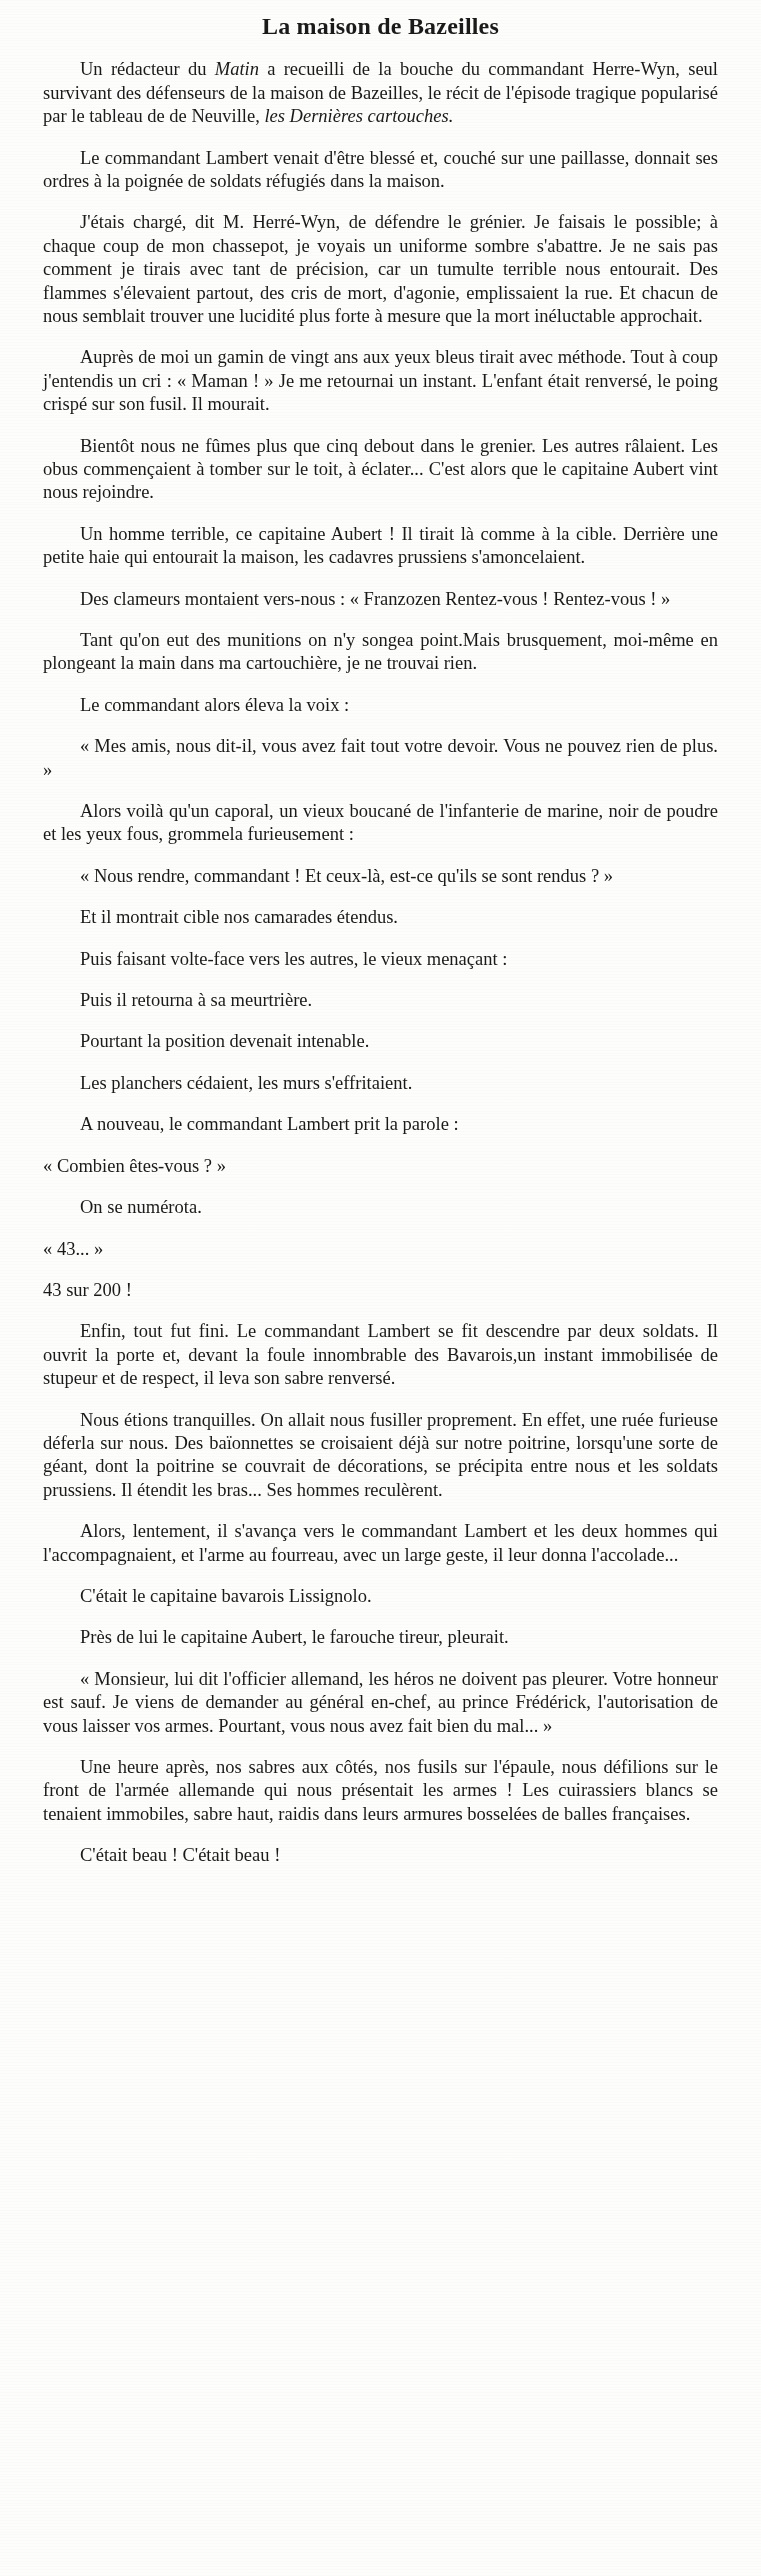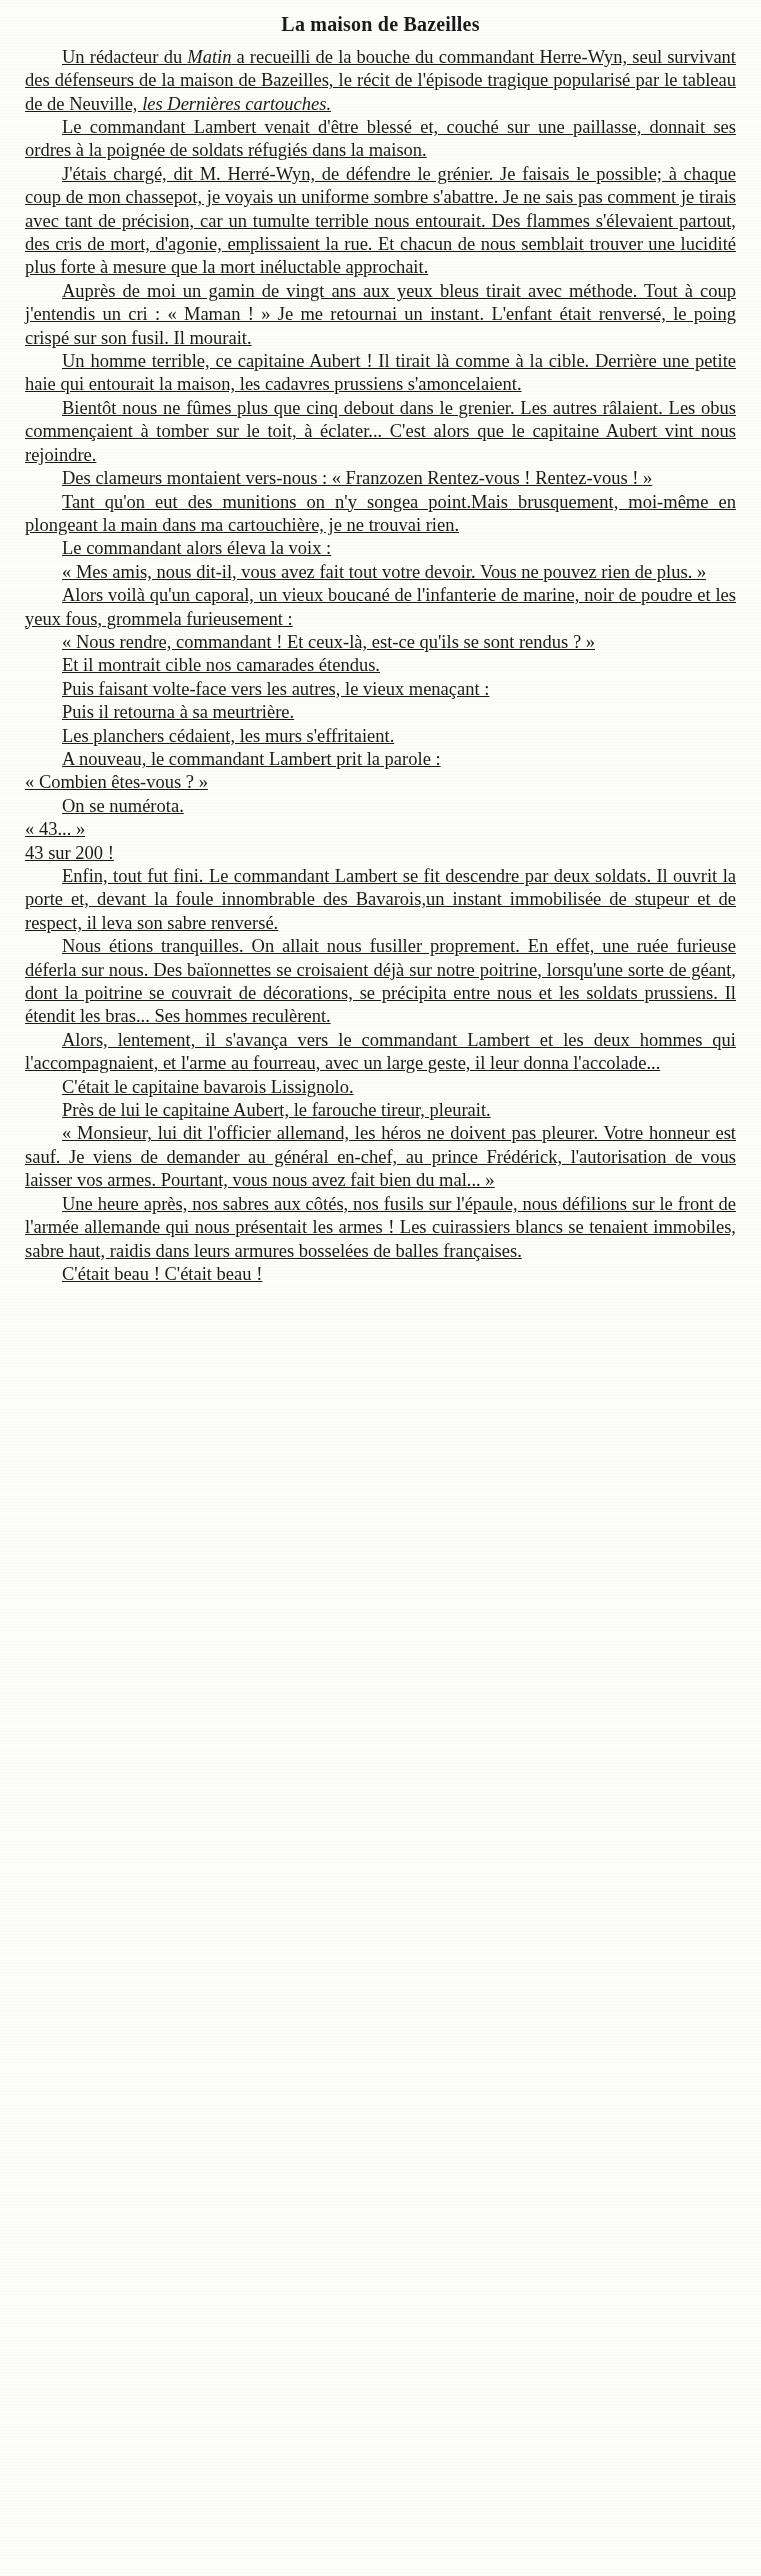--- a/index.html
+++ b/index.html
@@ -15,39 +15,38 @@
   #page {
     width: 761px;
     min-height: 2576px;
     box-sizing: border-box;
     padding: 9.5px 25px 17px 25px;
     background: #fdfdfb;
     position: relative;
   }
   .article-title {
     text-align: center;
-    font-size: 20px;
+    font-size: 24px;
     font-weight: bold;
     letter-spacing: 0.2px;
     margin: 3.8px 0 9.5px 0;
     font-family: "Liberation Serif", serif;
   }
   .body-text {
     font-size: 18.5px;
     line-height: 23.4px;
     text-align: justify;
     text-justify: inter-word;
     -webkit-hyphens: auto;
     hyphens: auto;
   }
   p {
-    margin: 0;
+    margin: 18px;
     text-indent: 2.0em;
     text-align: justify;
-    text-decoration: underline;
   }
   p.noindent {
     text-indent: 0;
   }
   .italic {
     font-style: italic;
   }
   
   .grain {
     pointer-events: none;
@@ -69,31 +68,32 @@
 
 <div id="page">
 
   <h1 class="article-title">La maison de Bazeilles</h1>
 
   <div class="body-text" id="article-body">
       <p><span>Un rédacteur du </span><span class="italic">Matin</span><span> a recueilli de la bouche du commandant Herre-Wyn, seul survivant des défenseurs de la maison de Bazeilles, le récit de l'épisode tragique popularisé par le tableau de de Neuville, </span><span class="italic">les Dernières cartouches.</span></p>
       <p><span>Le commandant Lambert venait d'être blessé et, couché sur une paillasse, donnait ses ordres à la poignée de soldats réfugiés dans la maison.</span></p>
       <p><span>J'étais chargé, dit M. Herré-Wyn, de défendre le grénier. Je faisais le possible; à chaque coup de mon chassepot, je voyais un uniforme sombre s'abattre. Je ne sais pas comment je tirais avec tant de précision, car un tumulte terrible nous entourait. Des flammes s'élevaient partout, des cris de mort, d'agonie, emplissaient la rue. Et chacun de nous semblait trouver une lucidité plus forte à mesure que la mort inéluctable approchait.</span></p>
       <p><span>Auprès de moi un gamin de vingt ans aux yeux bleus tirait avec méthode. Tout à coup j'entendis un cri : « Maman ! » Je me retournai un instant. L'enfant était renversé, le poing crispé sur son fusil. Il mourait.</span></p>
+      <p><span>Bientôt nous ne fûmes plus que cinq debout dans le grenier. Les autres râlaient. Les obus commençaient à tomber sur le toit, à éclater... C'est alors que le capitaine Aubert vint nous rejoindre.</span></p>
       <p><span>Un homme terrible, ce capitaine Aubert ! Il tirait là comme à la cible. Derrière une petite haie qui entourait la maison, les cadavres prussiens s'amoncelaient.</span></p>
-      <p><span>Bientôt nous ne fûmes plus que cinq debout dans le grenier. Les autres râlaient. Les obus commençaient à tomber sur le toit, à éclater... C'est alors que le capitaine Aubert vint nous rejoindre.</span></p>
       <p><span>Des clameurs montaient vers-nous : « Franzozen Rentez-vous ! Rentez-vous ! »</span></p>
       <p><span>Tant qu'on eut des munitions on n'y songea point.Mais brusquement, moi-même en plongeant la main dans ma cartouchière, je ne trouvai rien.</span></p>
       <p><span>Le commandant alors éleva la voix :</span></p>
       <p><span>« Mes amis, nous dit-il, vous avez fait tout votre devoir. Vous ne pouvez rien de plus. »</span></p>
       <p><span>Alors voilà qu'un caporal, un vieux boucané de l'infanterie de marine, noir de poudre et les yeux fous, grommela furieusement :</span></p>
       <p><span>« Nous rendre, commandant ! Et ceux-là, est-ce qu'ils se sont rendus ? »</span></p>
       <p><span>Et il montrait cible nos camarades étendus.</span></p>
       <p><span>Puis faisant volte-face vers les autres, le vieux menaçant :</span></p>
       <p><span>Puis il retourna à sa meurtrière.</span></p>
+      <p><span>Pourtant la position devenait intenable.</span></p>
       <p><span>Les planchers cédaient, les murs s'effritaient.</span></p>
       <p><span>A nouveau, le commandant Lambert prit la parole :</span></p>
       <p class="noindent"><span>« Combien êtes-vous ? »</span></p>
       <p><span>On se numérota.</span></p>
       <p class="noindent"><span>« 43... »</span></p>
       <p class="noindent"><span>43 sur 200 !</span></p>
       <p><span>Enfin, tout fut fini. Le commandant Lambert se fit descendre par deux soldats. Il ouvrit la porte et, devant la foule innombrable des Bavarois,un instant immobilisée de stupeur et de respect, il leva son sabre renversé.</span></p>
       <p><span>Nous étions tranquilles. On allait nous fusiller proprement. En effet, une ruée furieuse déferla sur nous. Des baïonnettes se croisaient déjà sur notre poitrine, lorsqu'une sorte de géant, dont la poitrine se couvrait de décorations, se précipita entre nous et les soldats prussiens. Il étendit les bras... Ses hommes reculèrent.</span></p>
       <p><span>Alors, lentement, il s'avança vers le commandant Lambert et les deux hommes qui l'accompagnaient, et l'arme au fourreau, avec un large geste, il leur donna l'accolade...</span></p>
       <p><span>C'était le capitaine bavarois Lissignolo.</span></p>

